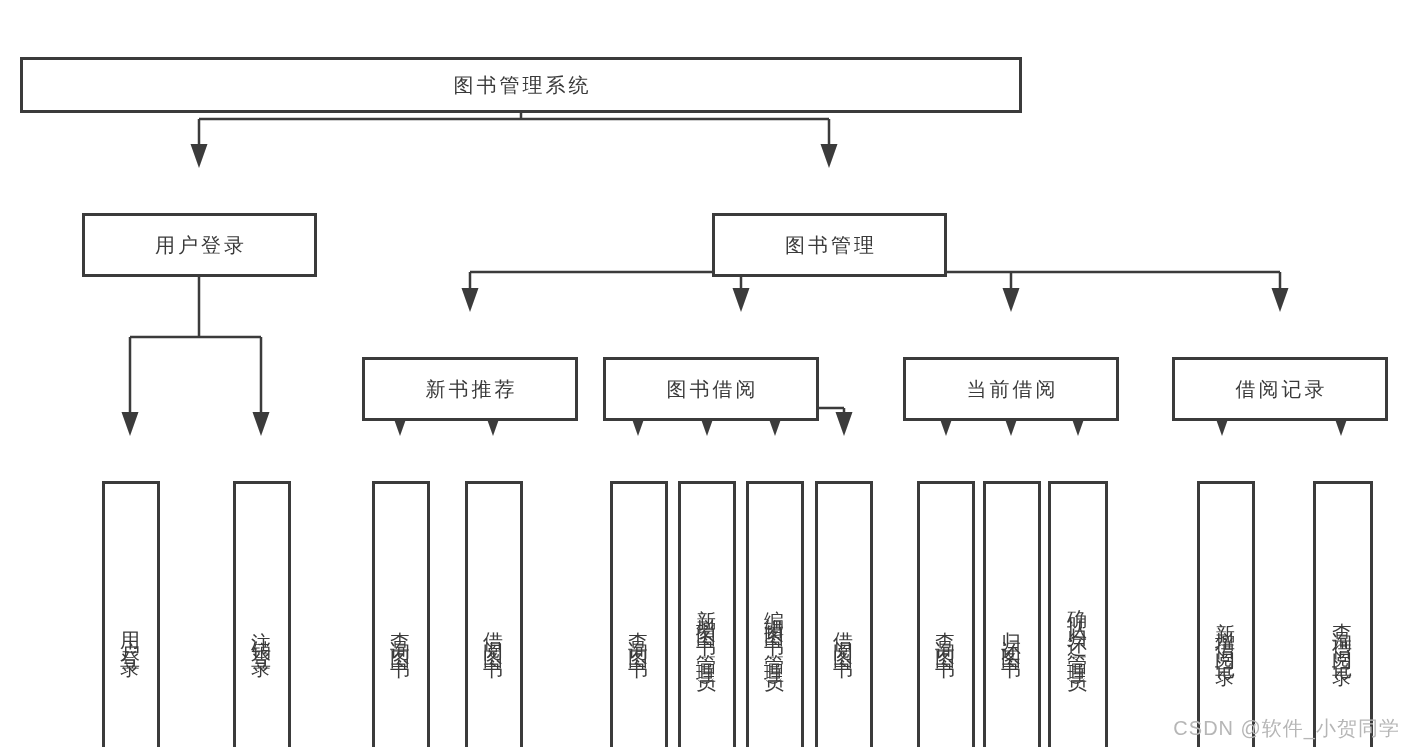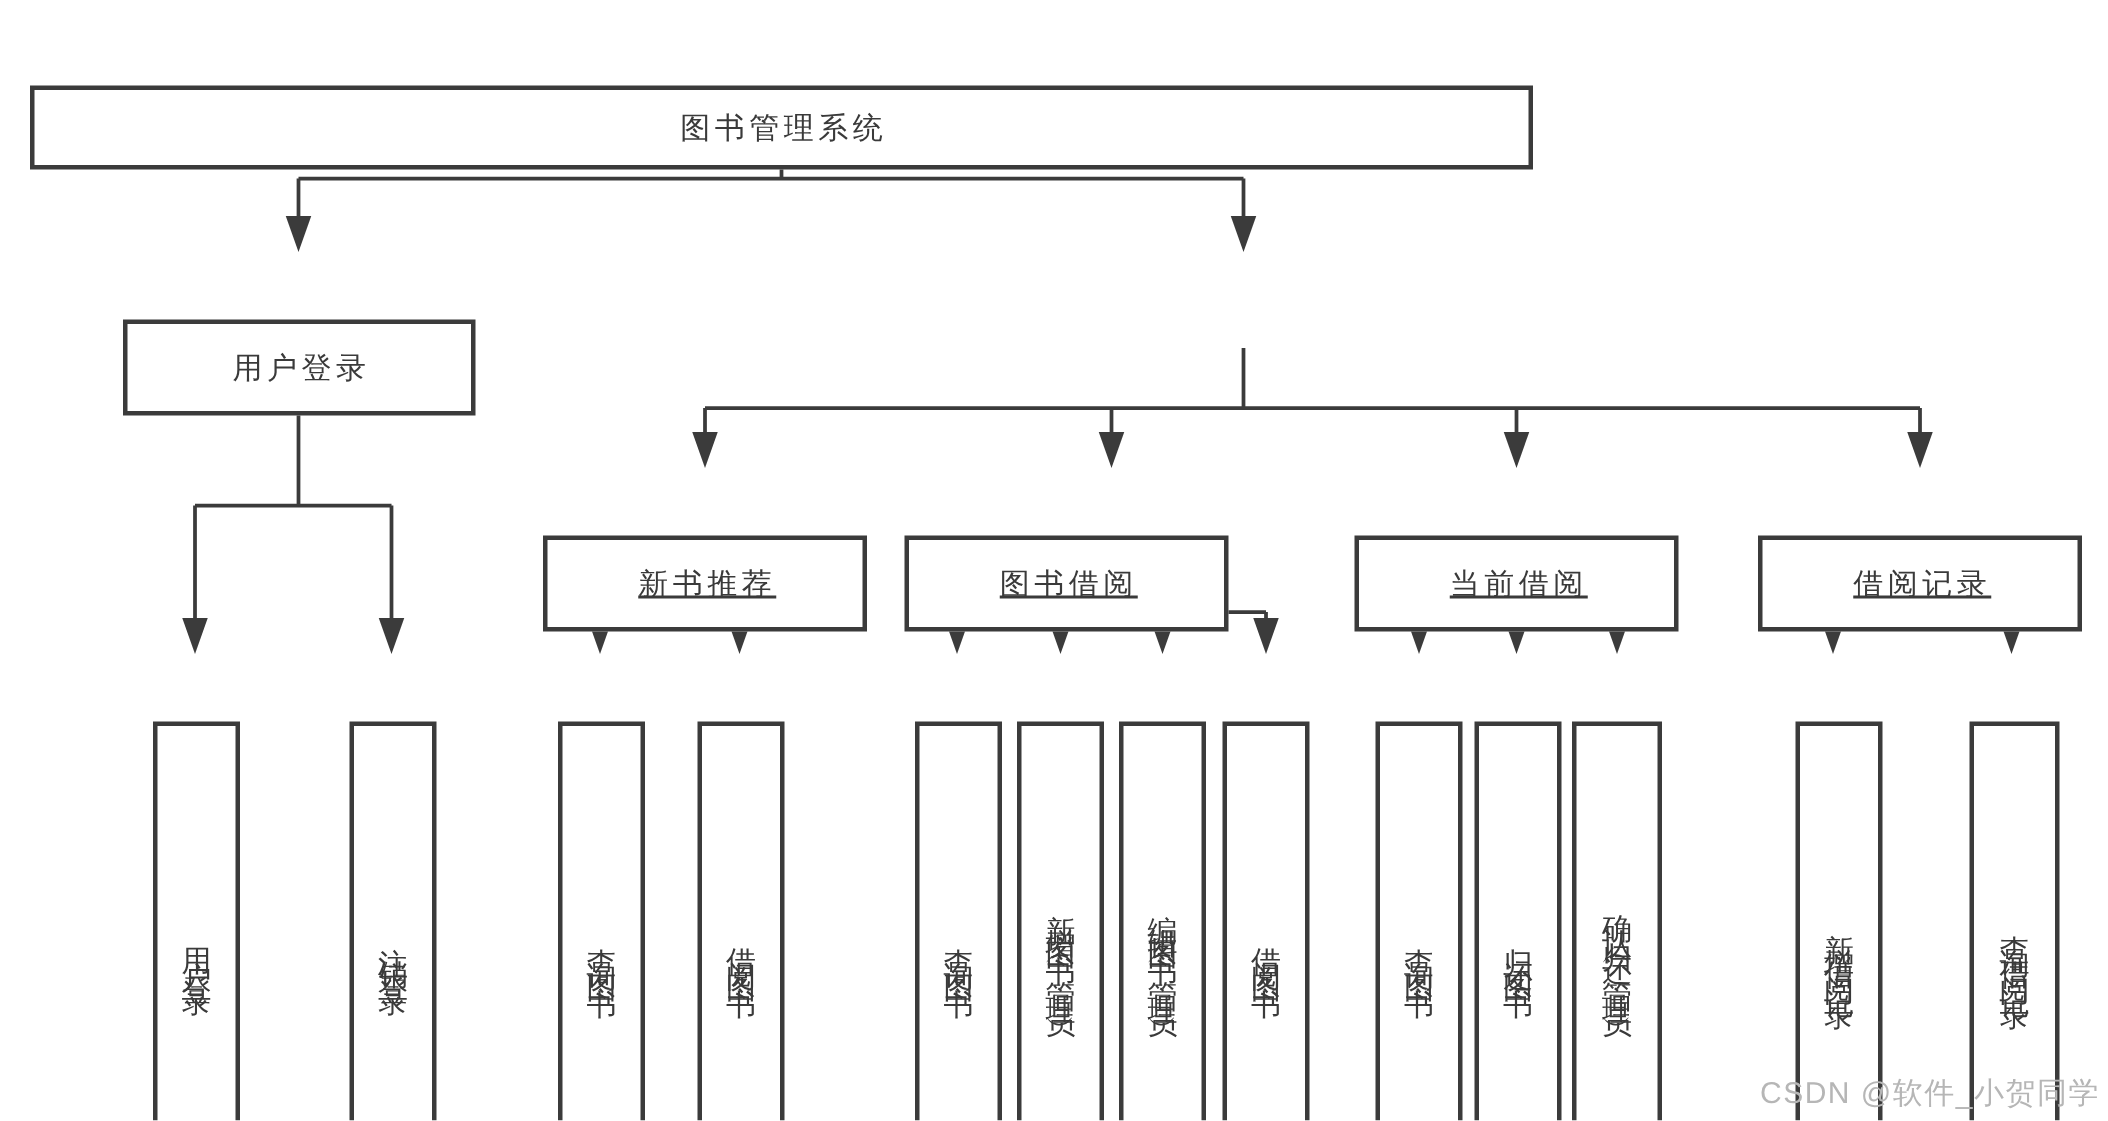--- a/index.html
+++ b/index.html
@@ -29,21 +29,21 @@
   .h-label{
     font-size:20px;
     letter-spacing:3px;
     padding-left:3px; 
     white-space:nowrap;
   }
   .root{left:20px;top:13px;width:1002px;height:56px;}
   .l2{height:64px;top:169px;width:235px;}
   .l2a{left:82px;}
   .l2b{left:712px;}
-  .l3{top:313px;height:64px;width:216px;text-decoration:underline;}
+  .l3{top:313px;height:64px;width:216px;}
   .l3a{left:362px;}
   .l3b{left:603px;}
   .l3c{left:903px;}
   .l3d{left:1172px;}
   .leaf{top:437px;width:58px;height:297px;}
   .v-label{
     writing-mode:vertical-rl;
     text-orientation:mixed;
     font-size:20px;
     letter-spacing:9px;
@@ -124,20 +124,23 @@
     </g>
   </svg>
 
   <div class="box root">
     <span class="h-label">图书管理系统</span>
   </div>
 
   <div class="box l2 l2a">
     <span class="h-label">用户登录</span>
   </div>
+  <div class="box l2 l2b">
+    <span class="h-label">图书管理</span>
+  </div>
 
   <div class="box l3 l3a">
     <span class="h-label">新书推荐</span>
   </div>
   <div class="box l3 l3b">
     <span class="h-label">图书借阅</span>
   </div>
   <div class="box l3 l3d">
     <span class="h-label">借阅记录</span>
   </div>

